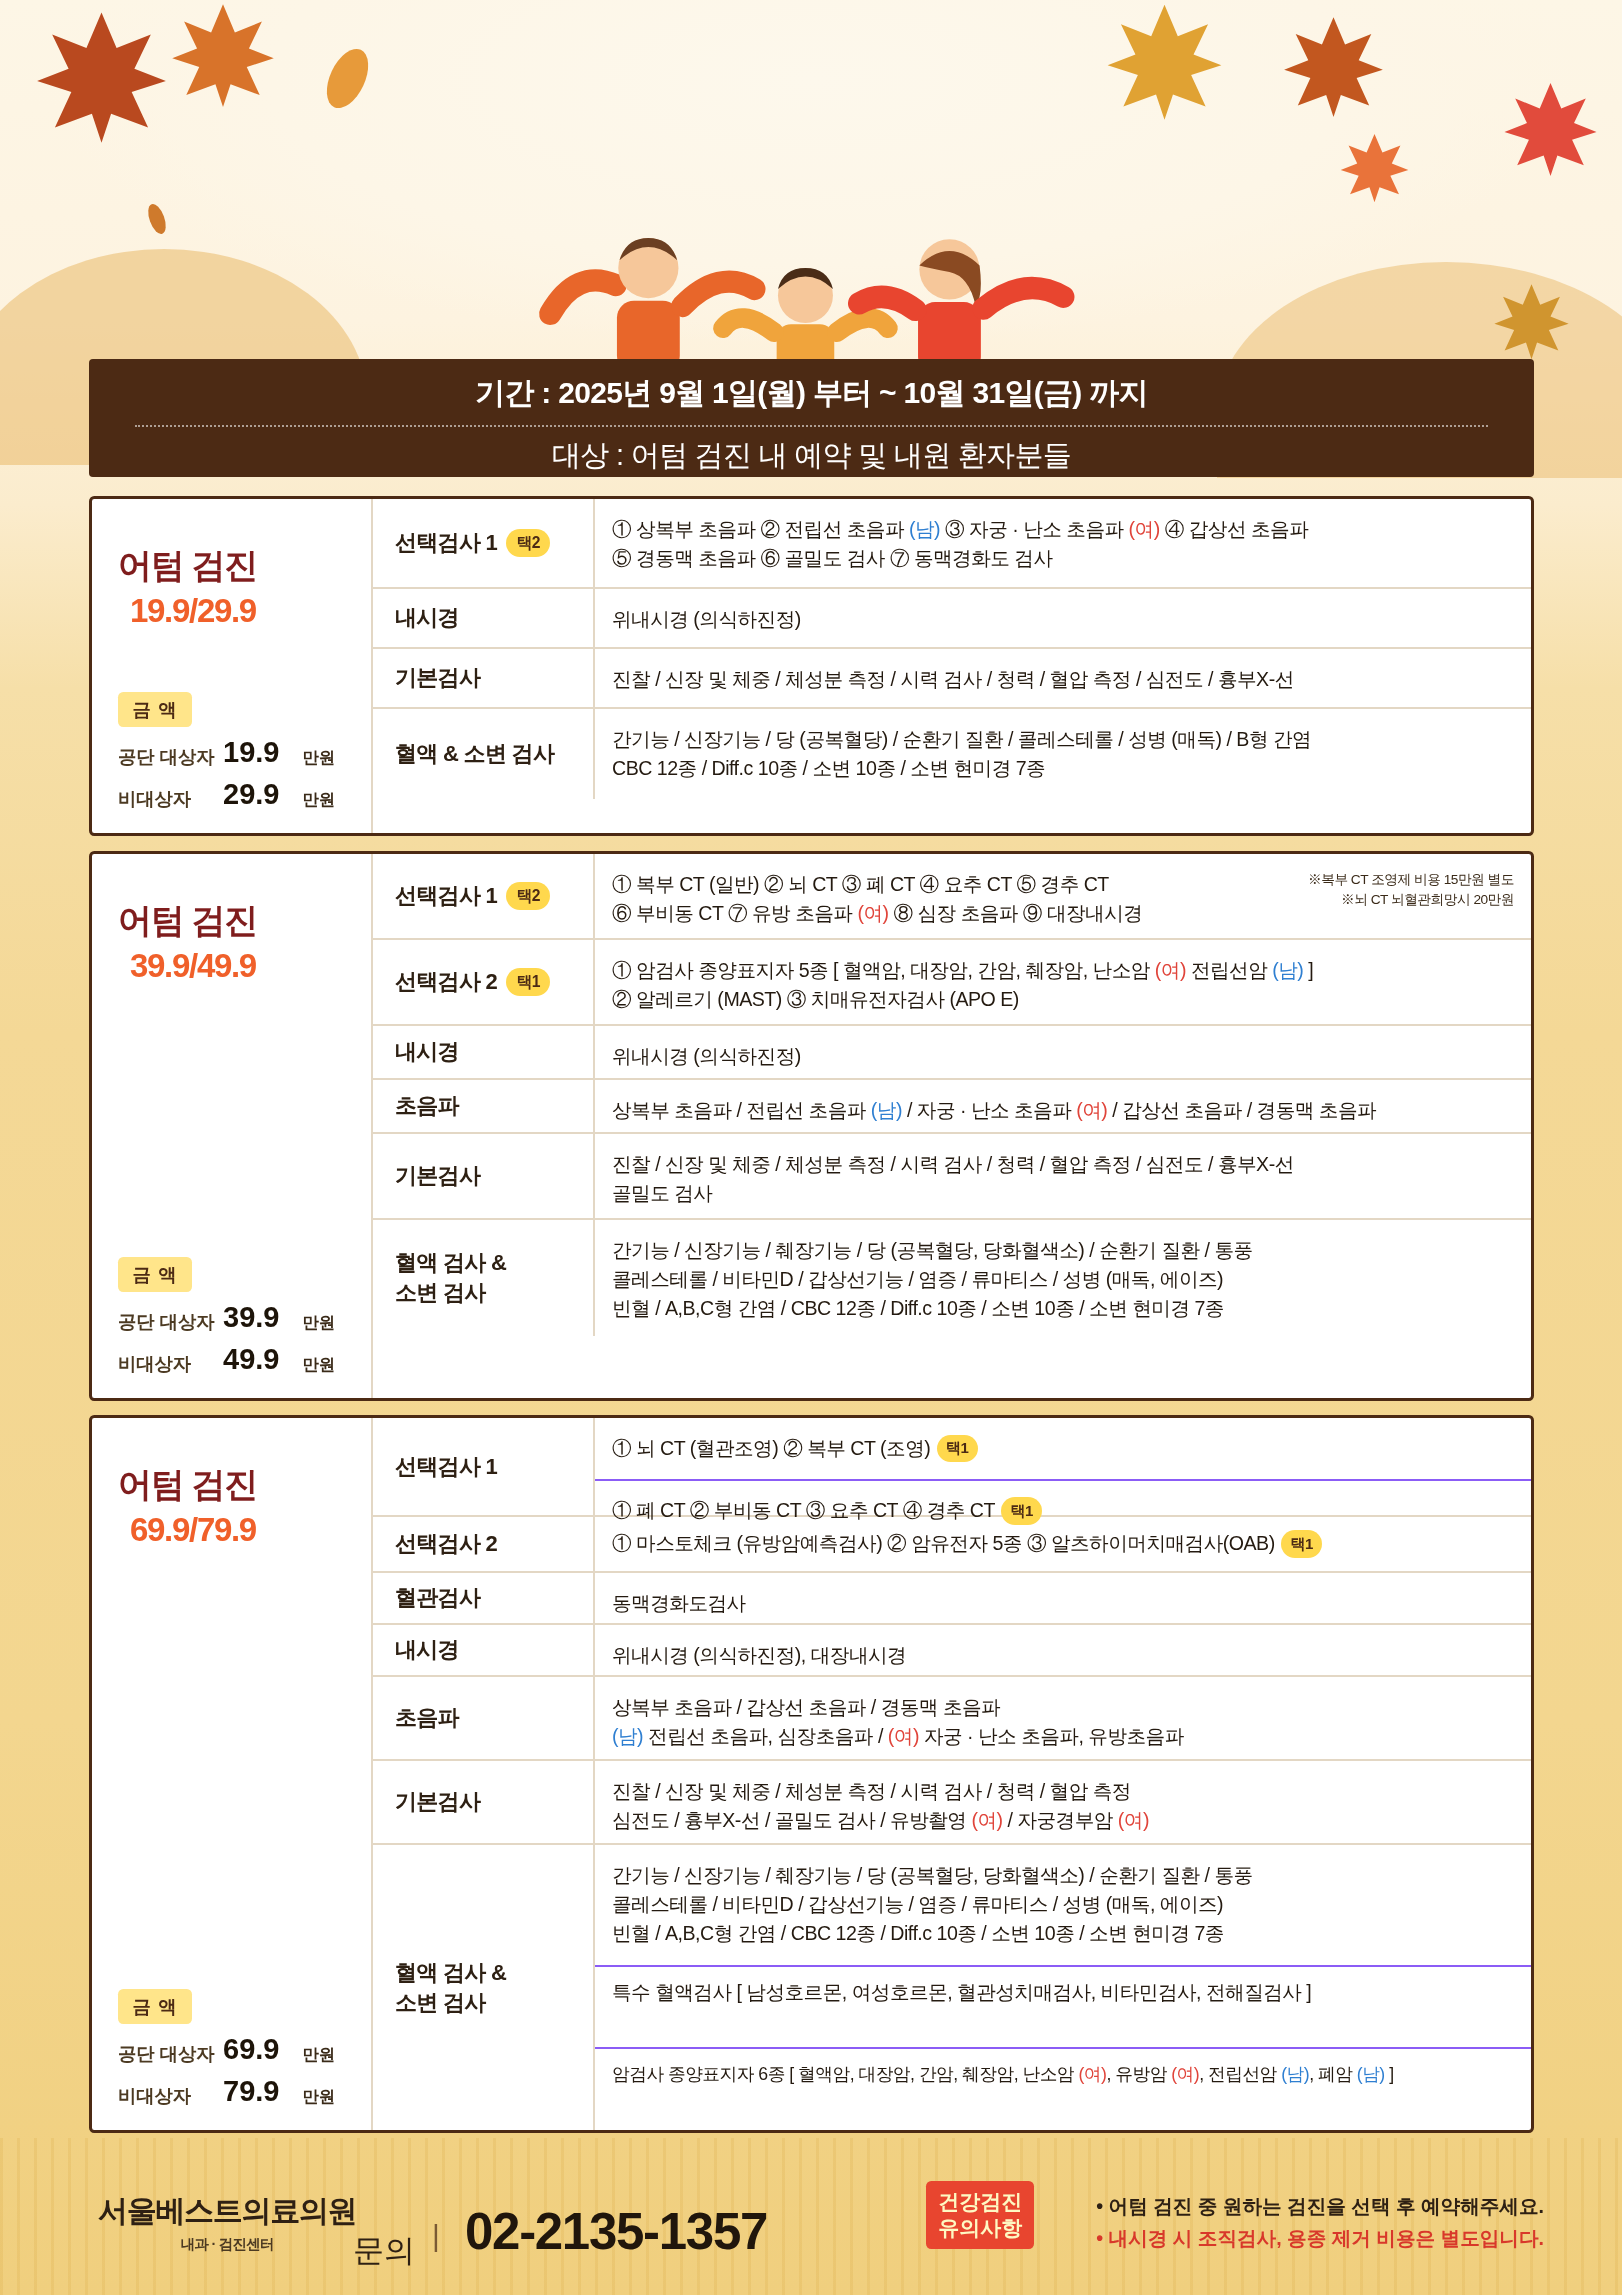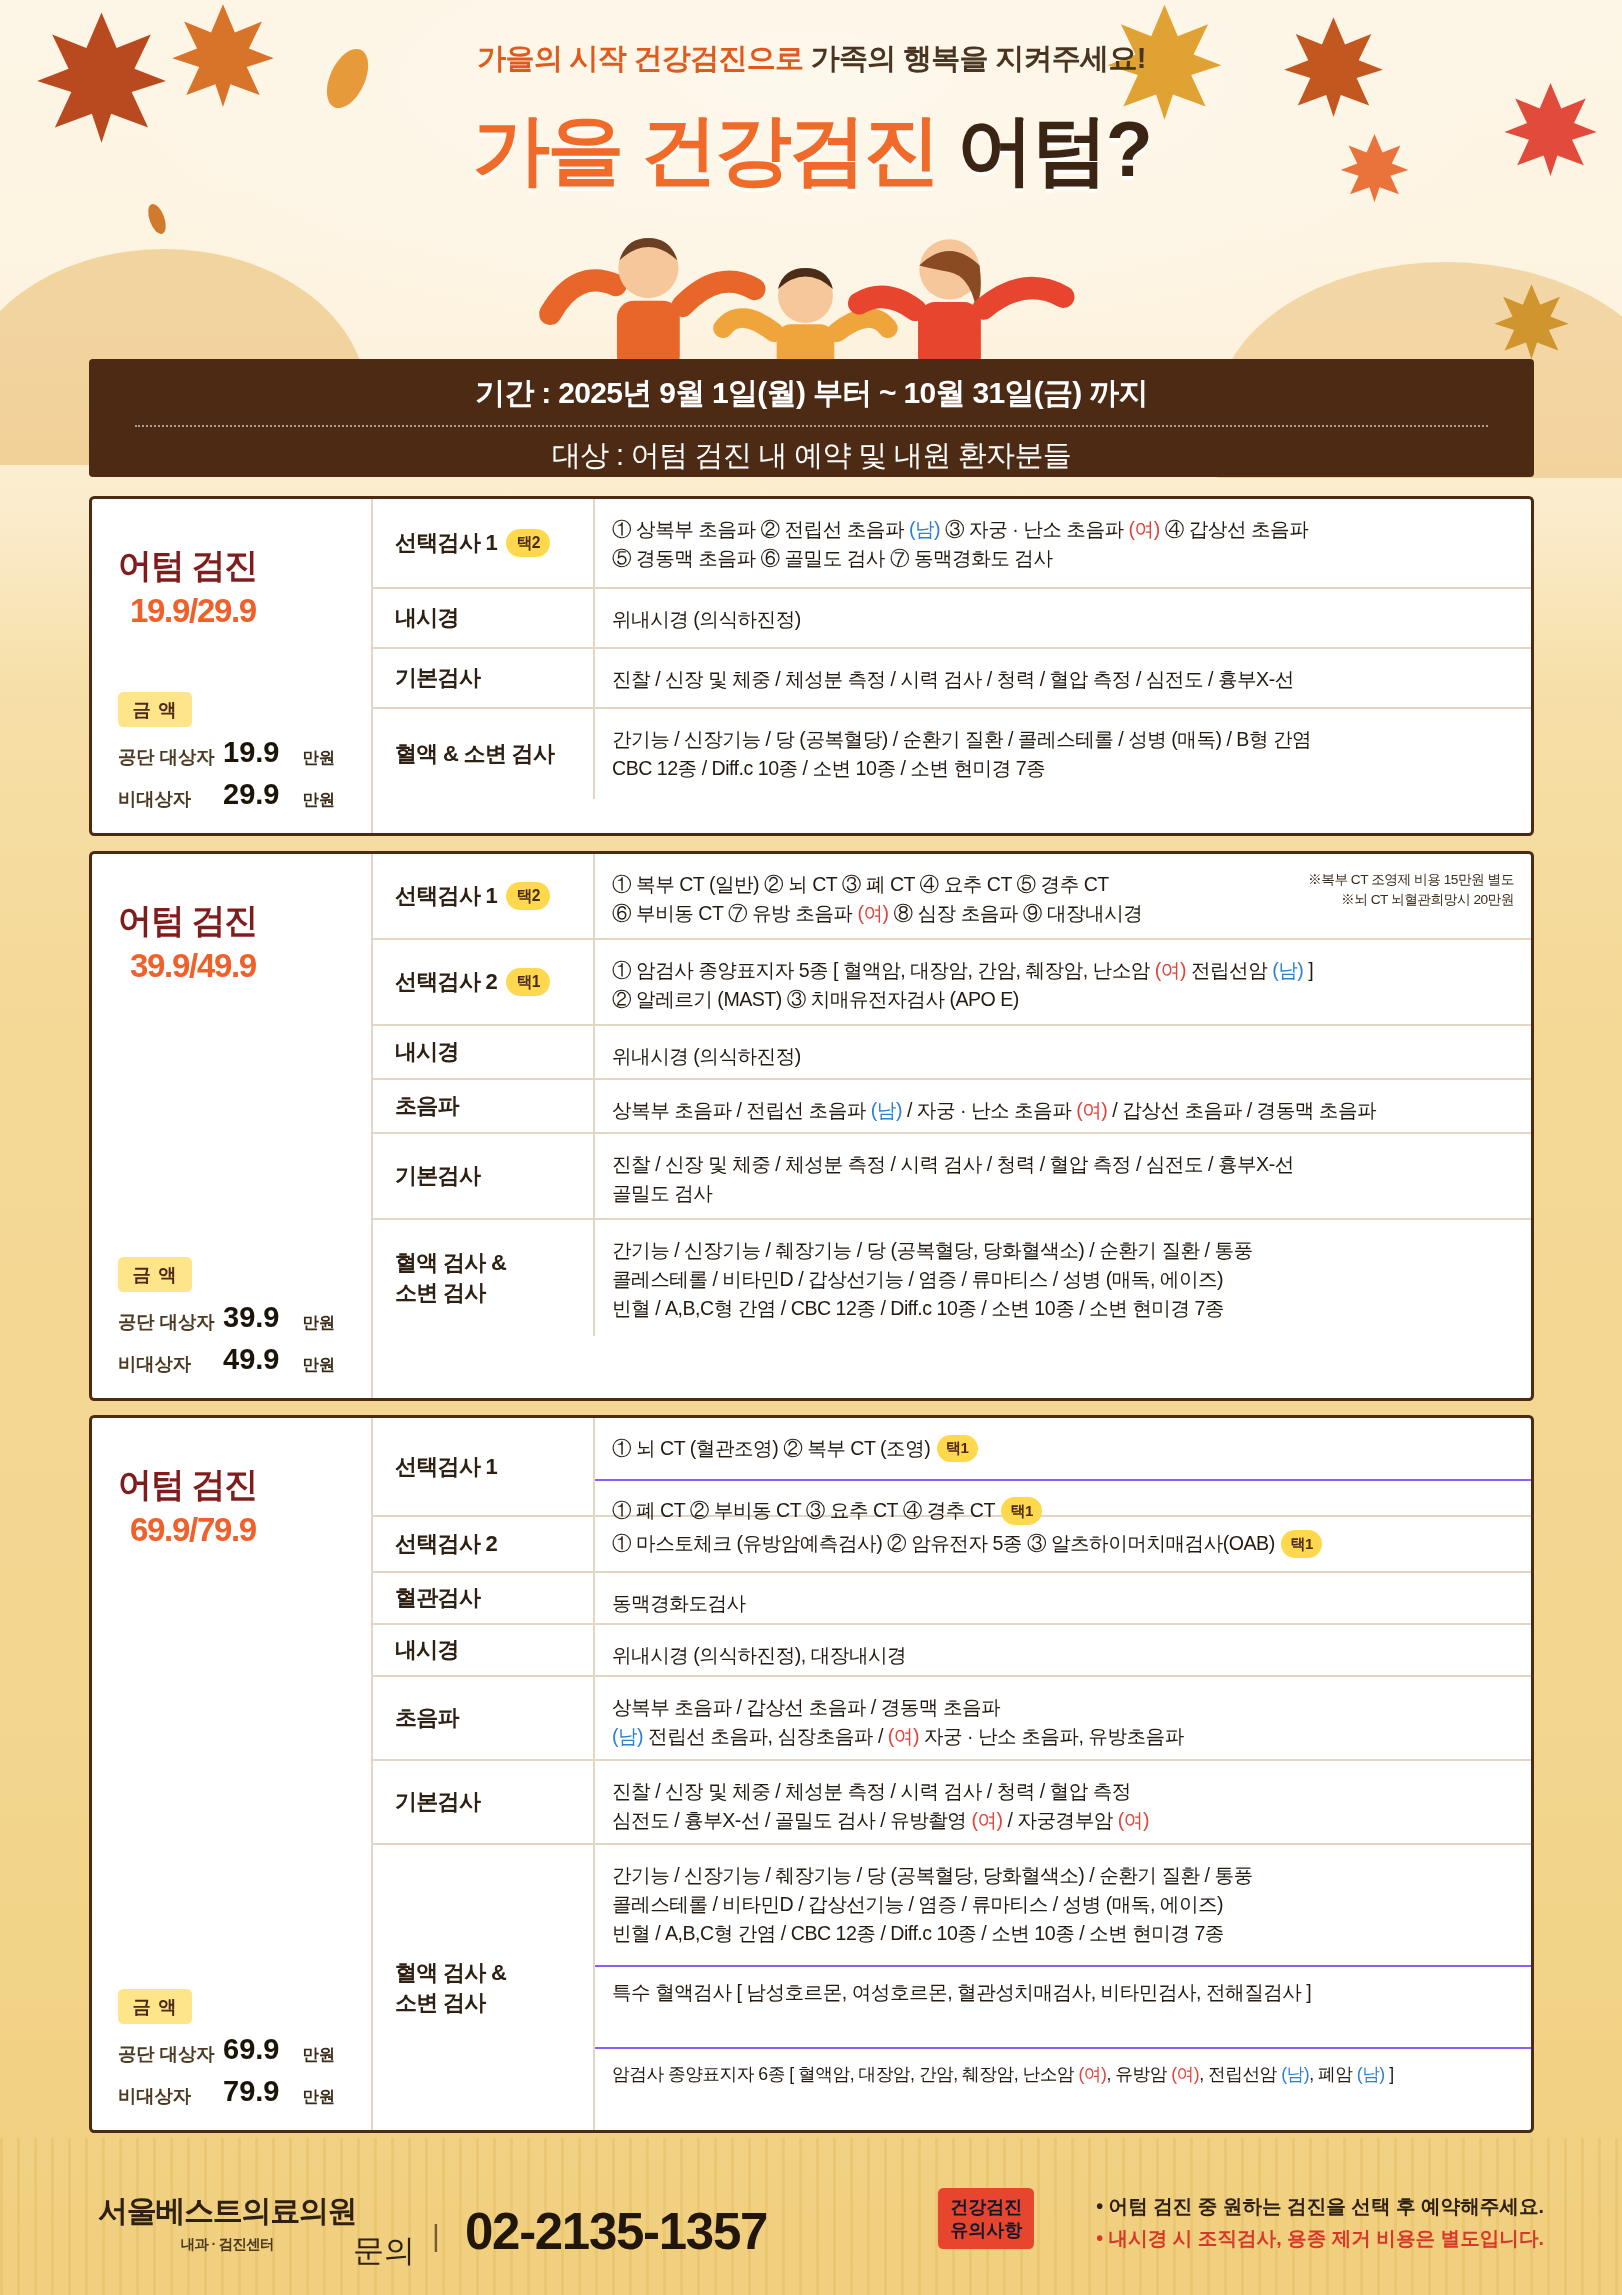--- a/index.html
+++ b/index.html
@@ -110,22 +110,22 @@
 
   
   .footer { position: absolute; left: 0; bottom: 0; width: 1623px; height: 124px; }
   .f-clinic { position: absolute; left: 98px; bottom: 41px; }
   .f-clinic .n1 { font-size: 30px; font-weight: 800; color: #2e2013; letter-spacing: -1.3px; }
   .f-clinic .n2 { font-size: 14.4px; font-weight: 700; color: #4c3a22; text-align: center; margin-top: 2.6px; letter-spacing: -0.7px; }
   .f-ask { position: absolute; left: 353px; bottom: 23px; font-size: 31px; font-weight: 400; color: #2e2013; }
   .f-bar { position: absolute; left: 432px; bottom: 42px; font-size: 30px; color: #7a5a34; }
   .f-tel { position: absolute; left: 465px; bottom: 34px; font-size: 51px; font-weight: 800; color: #20160c; letter-spacing: -1.3px; }
   .f-badge {
-    position: absolute; right: 589px; bottom: 46px; background: #e8452f; color: #0f172a;
-    border-radius: 5.2px; padding: 7.9px 11.8px; font-size: 18px; font-weight: 800; line-height: 1.25; text-align: center;
+    position: absolute; right: 589px; bottom: 46px; background: #e8452f; color: #fef9c3;
+    border-radius: 5.2px; padding: 7.9px 11.8px; font-size: 21px; font-weight: 800; line-height: 1.25; text-align: center;
   }
   .f-notes { position: absolute; right: 79px; bottom: 41px; font-size: 19.6px; font-weight: 700; color: #2e2013; line-height: 1.6; }
   .f-notes .red { color: #d8382a; }
 </style>
 </head>
 <body>
 
 <div class="page">
   <div class="top-cream"></div>
   <div class="hill-left"></div>
@@ -171,30 +171,20 @@
     <svg width="46" height="46" viewBox="0 0 100 100">
         <ellipse cx="50" cy="50" rx="16" ry="34" fill="#cf7a2c" transform="rotate(-20 50 50)"></ellipse>
       </svg>
   </div>
   <div class="leaf" style="left:1492px;top:281px">
     <svg width="79" height="79" viewBox="0 0 100 100">
         <path d="M50 4 L61 30 L86 20 L74 45 L97 54 L72 62 L84 88 L57 78 L50 99 L43 78 L16 88 L28 62 L3 54 L26 45 L14 20 L39 30 Z" fill="#d0952f"></path>
       </svg>
   </div>
 
-  <div class="hdr">
-    <div class="hdr-sub">
-      <span class="or">가을의 시작 건강검진으로</span>
-      <span>가족의 행복을 지켜주세요!</span>
-    </div>
-    <div class="hdr-title">
-      <span class="big-or">가을 건강검진</span>
-      <span>어텀?</span>
-    </div>
-  </div>
 
   <svg class="people" viewBox="0 0 1100 230">
 
     <path d="M150 140 Q190 70 250 96" stroke="#e8662a" stroke-width="34" fill="none" stroke-linecap="round"></path>
     <circle cx="300" cy="70" r="46" fill="#f6c79a"></circle>
     <path d="M256 58 q44 -40 88 0 q-10 -34 -44 -34 q-34 0 -44 34z" fill="#6b3f22"></path>
     <rect x="252" y="120" width="96" height="110" rx="26" fill="#e8662a"></rect>
     <path d="M352 128 q56 -58 110 -26" stroke="#e8662a" stroke-width="34" fill="none" stroke-linecap="round"></path>
 
     <circle cx="540" cy="112" r="42" fill="#f6c79a"></circle>

